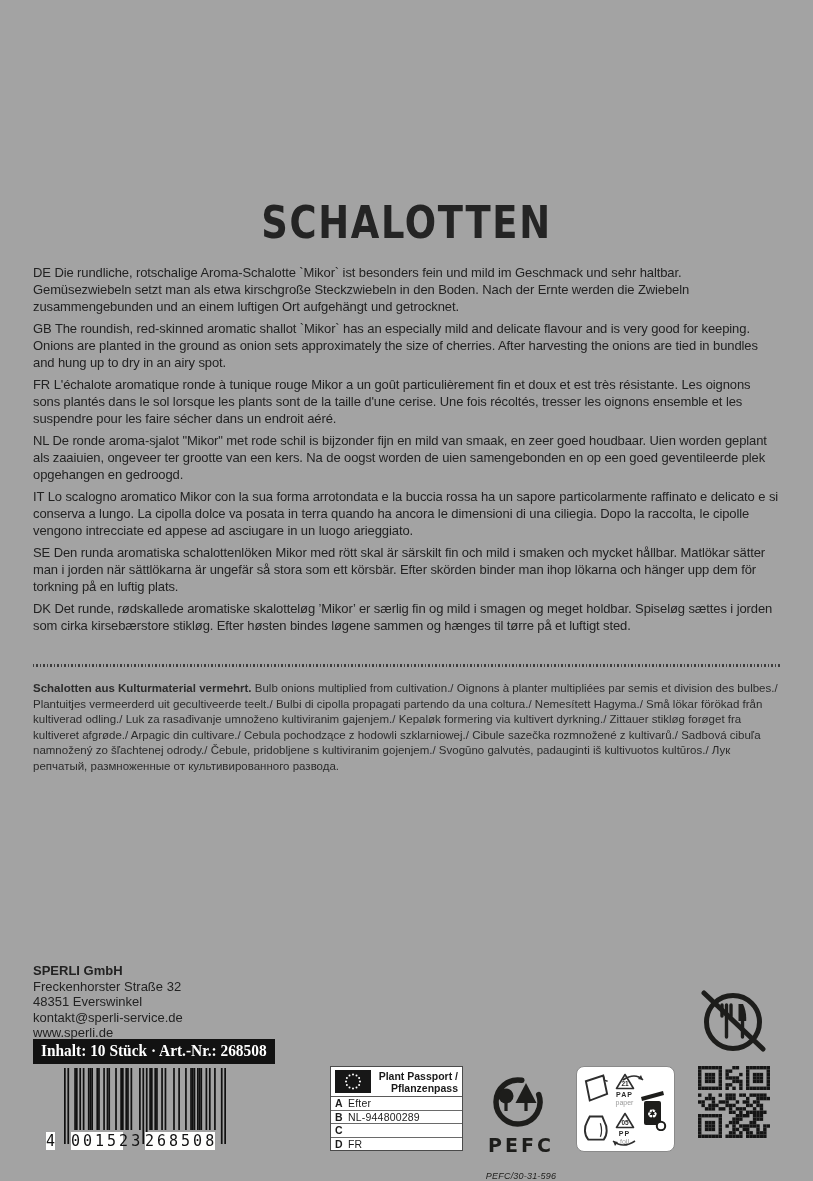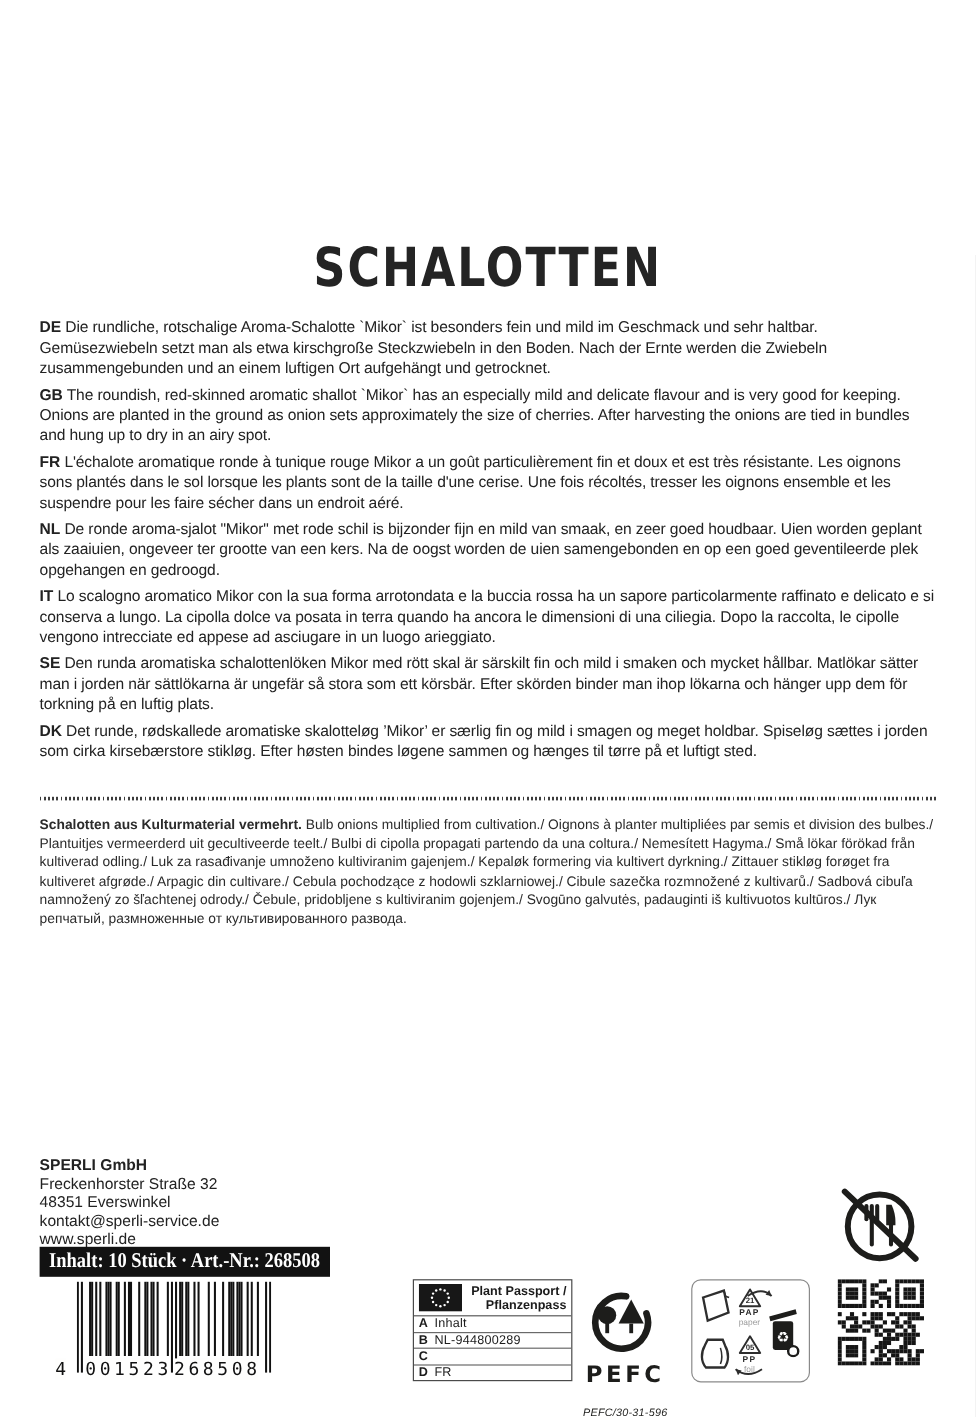--- a/index.html
+++ b/index.html
@@ -1,47 +1,47 @@
 <!DOCTYPE html>
 <html><head>
 <meta charset="utf-8">
 <style>
   html,body{margin:0;padding:0;background:#e8e8e8;}
-  .page{position:relative;width:813px;height:1181px;margin:0 auto;background:#ffffff;
+  .page{position:relative;width:813px;height:1181px;margin:0 auto;background:#a3a3a3;
         font-family:"Liberation Sans",sans-serif;color:#1c1c1c;overflow:hidden;}
   .content{padding:0 33px;}
   .title{margin:0;padding-top:196px;text-align:center;font-family:"DejaVu Sans",sans-serif;
          font-weight:700;font-size:45px;line-height:54px;letter-spacing:2px;color:#242424;
          transform:scaleX(0.82);transform-origin:50% 50%;}
   .subtitle{margin:2px 0 0;text-align:center;font-family:"Liberation Serif",serif;
             font-weight:700;font-size:21px;line-height:25px;color:#242424;}
   .descs{margin-top:14px;}
   .desc{margin:0 0 5px;font-size:13px;line-height:17px;letter-spacing:-0.1px;color:#222;}
-  .desc b{font-weight:700;}
+  .desc b{font-weight:400;}
   .divider{margin-top:30px;height:3px;
            background-image:repeating-linear-gradient(90deg,#3c3c3c 0 1.5px,transparent 1.5px 3.5px);}
   .smallprint{margin:14px 0 0;font-size:11.5px;line-height:15.5px;color:#2b2b2b;}
   .smallprint b{font-weight:700;}
 
   .company{position:absolute;left:33px;top:963px;font-size:13px;line-height:15.5px;color:#222;}
   .company .name{font-weight:700;}
 
   .badge{position:absolute;left:33px;top:1039px;background:#121212;color:#fff;
          font-family:"Liberation Serif",serif;font-weight:700;font-size:17.5px;line-height:21px;
          padding:1px 9px 3px;white-space:nowrap;transform:scaleX(0.88);transform-origin:0 0;}
 
   .barcode{position:absolute;left:46px;top:1068px;width:200px;height:84px;}
   .barcode svg{position:absolute;left:18px;top:0;fill:#111;}
   .bc-digit{position:absolute;bottom:2px;font-family:"DejaVu Sans Mono",monospace;
             font-size:15px;color:#111;background:#fefefd;}
   .bc-first{left:0;}
   .bc-left{left:25px;width:52px;text-align:right;letter-spacing:3px;}
   .bc-right{left:99px;width:70px;text-align:center;letter-spacing:3px;}
 
-  .pp{position:absolute;left:344px;top:1066px;width:133px;height:85px;border:1.5px solid #4a4a4a;
+  .pp{position:absolute;left:330px;top:1066px;width:133px;height:85px;border:1.5px solid #4a4a4a;
       background:#fff;display:flex;flex-direction:column;box-sizing:border-box;}
   .pp-head{display:flex;justify-content:space-between;align-items:flex-start;
            padding:3px 4px 2px;border-bottom:1px solid #5a5a5a;}
   .pp-title{font-weight:700;text-align:right;font-size:10.5px;line-height:12px;color:#1a1a1a;}
   .pp-row{display:flex;align-items:center;border-bottom:1px solid #6a6a6a;
           padding:0 4px;height:13.5px;font-size:10.5px;flex:1;}
   .pp-row:last-child{border-bottom:none;}
   .pp-key{font-weight:700;width:13px;}
   .pp-val{letter-spacing:0.2px;}
 
@@ -166,21 +166,21 @@
             <circle cx="14.5" cy="5.4" r="1" fill="#fff"></circle>
           </g>
       </svg>
       <div class="pp-title">
         <div>Plant Passport /</div>
         <div>Pflanzenpass</div>
       </div>
     </div>
     <div class="pp-row">
         <span class="pp-key">A</span>
-        <span class="pp-val">Inhalt</span>
+        <span class="pp-val">Efter</span>
       </div>
     <div class="pp-row">
         <span class="pp-key">B</span>
         <span class="pp-val">NL-944800289</span>
       </div>
     <div class="pp-row">
         <span class="pp-key">C</span>
         <span class="pp-val"></span>
       </div>
     <div class="pp-row">

